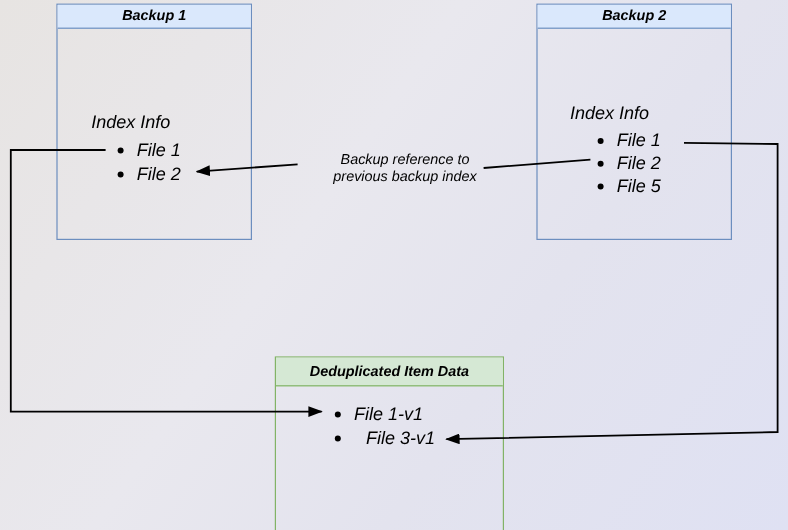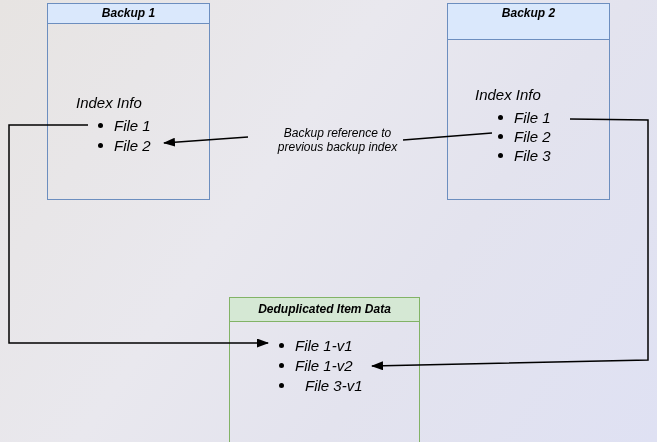--- a/index.html
+++ b/index.html
@@ -65,49 +65,45 @@
       <span class="dot"></span>
       <span>File 1</span>
     </div>
     <div class="li" style="height:20px;">
       <span class="dot"></span>
       <span>File 2</span>
     </div>
   </div>
 
   <div class="box" style="left:447px;top:3px;width:163px;height:197px;">
-    <div class="hdr" style="height:36px;line-height:19px;">Backup 2</div>
+    <div class="hdr" style="height:20px;line-height:19px;">Backup 2</div>
   </div>
   <div class="subtitle" style="left:475px;top:54px;">Index Info</div>
   <div class="list" style="left:498px;top:108px;">
     <div class="li" style="height:19px;">
       <span class="dot"></span>
       <span>File 1</span>
     </div>
     <div class="li" style="height:19px;">
       <span class="dot"></span>
       <span>File 2</span>
     </div>
     <div class="li" style="height:19px;">
       <span class="dot"></span>
-      <span>File 3</span>
+      <span>File 5</span>
     </div>
   </div>
 
   <div class="box green" style="left:229px;top:280px;width:191px;height:158px;">
     <div class="hdr" style="height:24px;line-height:23px;">Deduplicated Item Data</div>
   </div>
   <div class="list" style="left:279px;top:335px;">
     <div class="li" style="height:20px;">
       <span class="dot"></span>
       <span>File 1-v1</span>
-    </div>
-    <div class="li" style="height:20px;">
-      <span class="dot"></span>
-      <span>File 1-v2</span>
     </div>
     <div class="li" style="height:20px;gap:10px;">
       <span class="dot"></span>
       <span>File 3-v1</span>
     </div>
   </div>
 
   <div class="annotation">
     <div>Backup reference to</div>
     <div>previous backup index</div>

